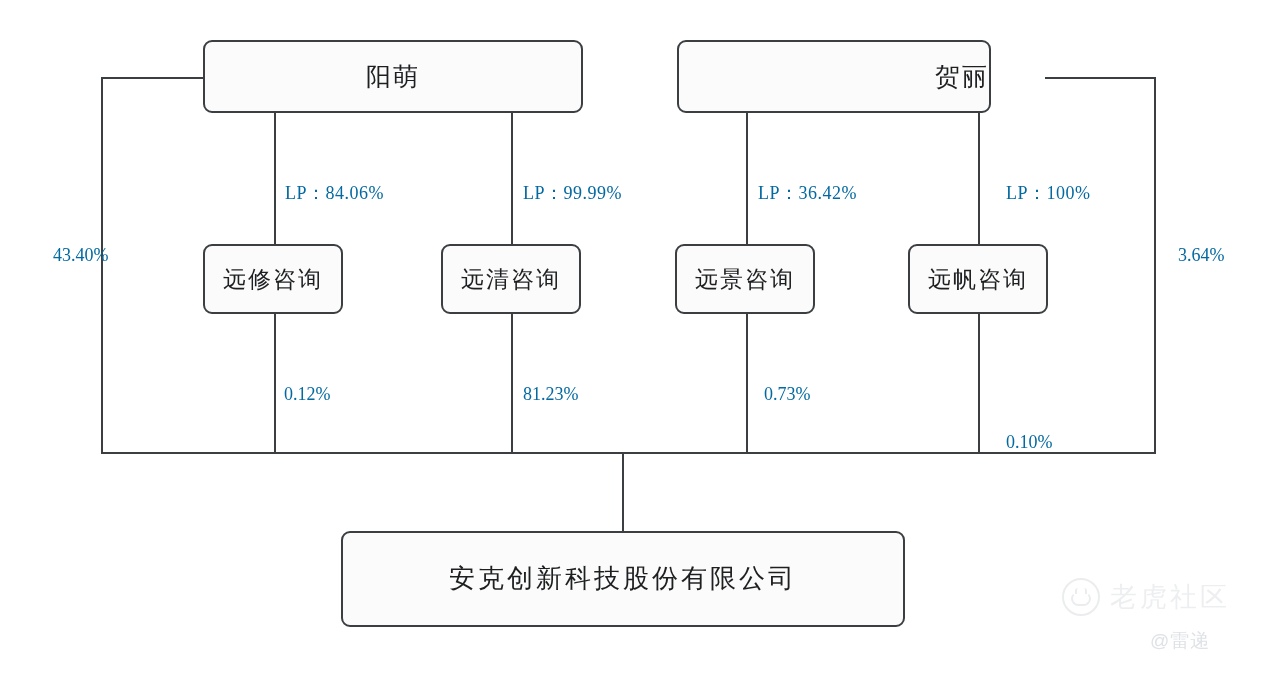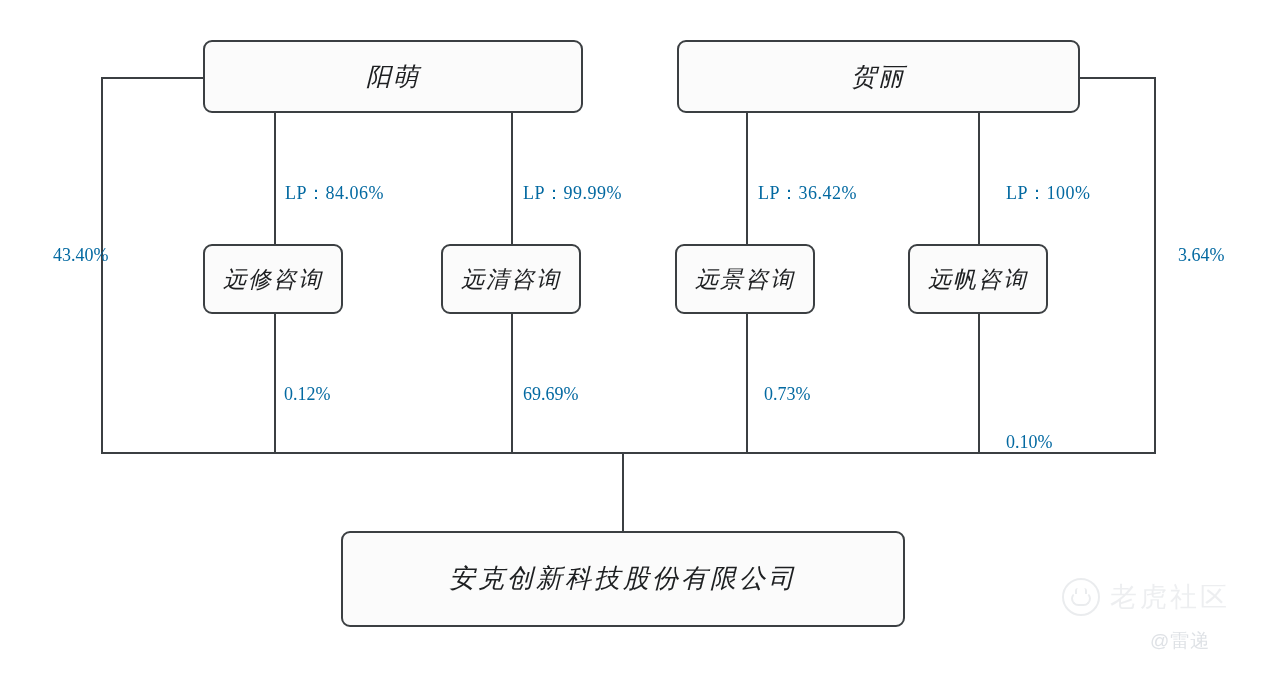--- a/index.html
+++ b/index.html
@@ -29,21 +29,20 @@
     align-items: center;
     justify-content: center;
     color: #1d1f21;
     text-align: center;
     z-index: 3;
   }
   .node-label {
     font-family: "Liberation Serif", "DejaVu Serif", serif;
     letter-spacing: 2px;
     line-height: 1;
-    font-style: italic;
   }
   .node.person .node-label { font-size: 25px; }
   .node.vehicle .node-label { font-size: 23px; }
   .node.company .node-label { font-size: 26px; letter-spacing: 3px; }
 
   
   .vline {
     position: absolute;
     width: 0;
     border-left: 2px solid #3b3f42;
@@ -130,21 +129,21 @@
 </style>
 </head>
 <body>
 
 <div id="canvas">
 
   <div class="node person" style="left:203px; top:40px; width:380px; height:73px;">
     <span class="node-label">阳萌</span>
   </div>
 
-  <div class="node person" style="left:677px; top:40px; width:403px; height:73px;">
+  <div class="node person" style="left:677px; top:40px; width:314px; height:73px;justify-content:flex-end;">
     <span class="node-label">贺丽</span>
   </div>
 
   <div class="node vehicle" style="left:203px; top:244px; width:140px; height:70px;">
     <span class="node-label">远修咨询</span>
   </div>
 
   <div class="node vehicle" style="left:441px; top:244px; width:140px; height:70px;">
     <span class="node-label">远清咨询</span>
   </div>
@@ -186,21 +185,21 @@
   <div class="vline" style="left:978px; top:112px; height:133px;"></div>
 
   <div class="vline" style="left:978px; top:313px; height:140px;"></div>
 
   <div class="edge-label lp" style="left:285px; top:181px;">LP：84.06%</div>
   <div class="edge-label lp" style="left:523px; top:181px;">LP：99.99%</div>
   <div class="edge-label lp" style="left:758px; top:181px;">LP：36.42%</div>
   <div class="edge-label lp" style="left:1006px; top:181px;">LP：100%</div>
 
   <div class="edge-label" style="left:284px; top:384px;">0.12%</div>
-  <div class="edge-label" style="left:523px; top:384px;">69.69%</div>
+  <div class="edge-label" style="left:523px; top:384px;">81.23%</div>
   <div class="edge-label" style="left:764px; top:384px;">0.73%</div>
   <div class="edge-label" style="left:1006px; top:384px;margin-top:48px;">0.10%</div>
 
   <div class="edge-label" style="left:29px; top:245px;margin-left:24px;">43.40%</div>
   <div class="edge-label" style="left:1178px; top:245px;">3.64%</div>
 
   <div class="wm-brand">
     <div class="wm-logo"></div>
     <div class="wm-text">老虎社区</div>
   </div>

